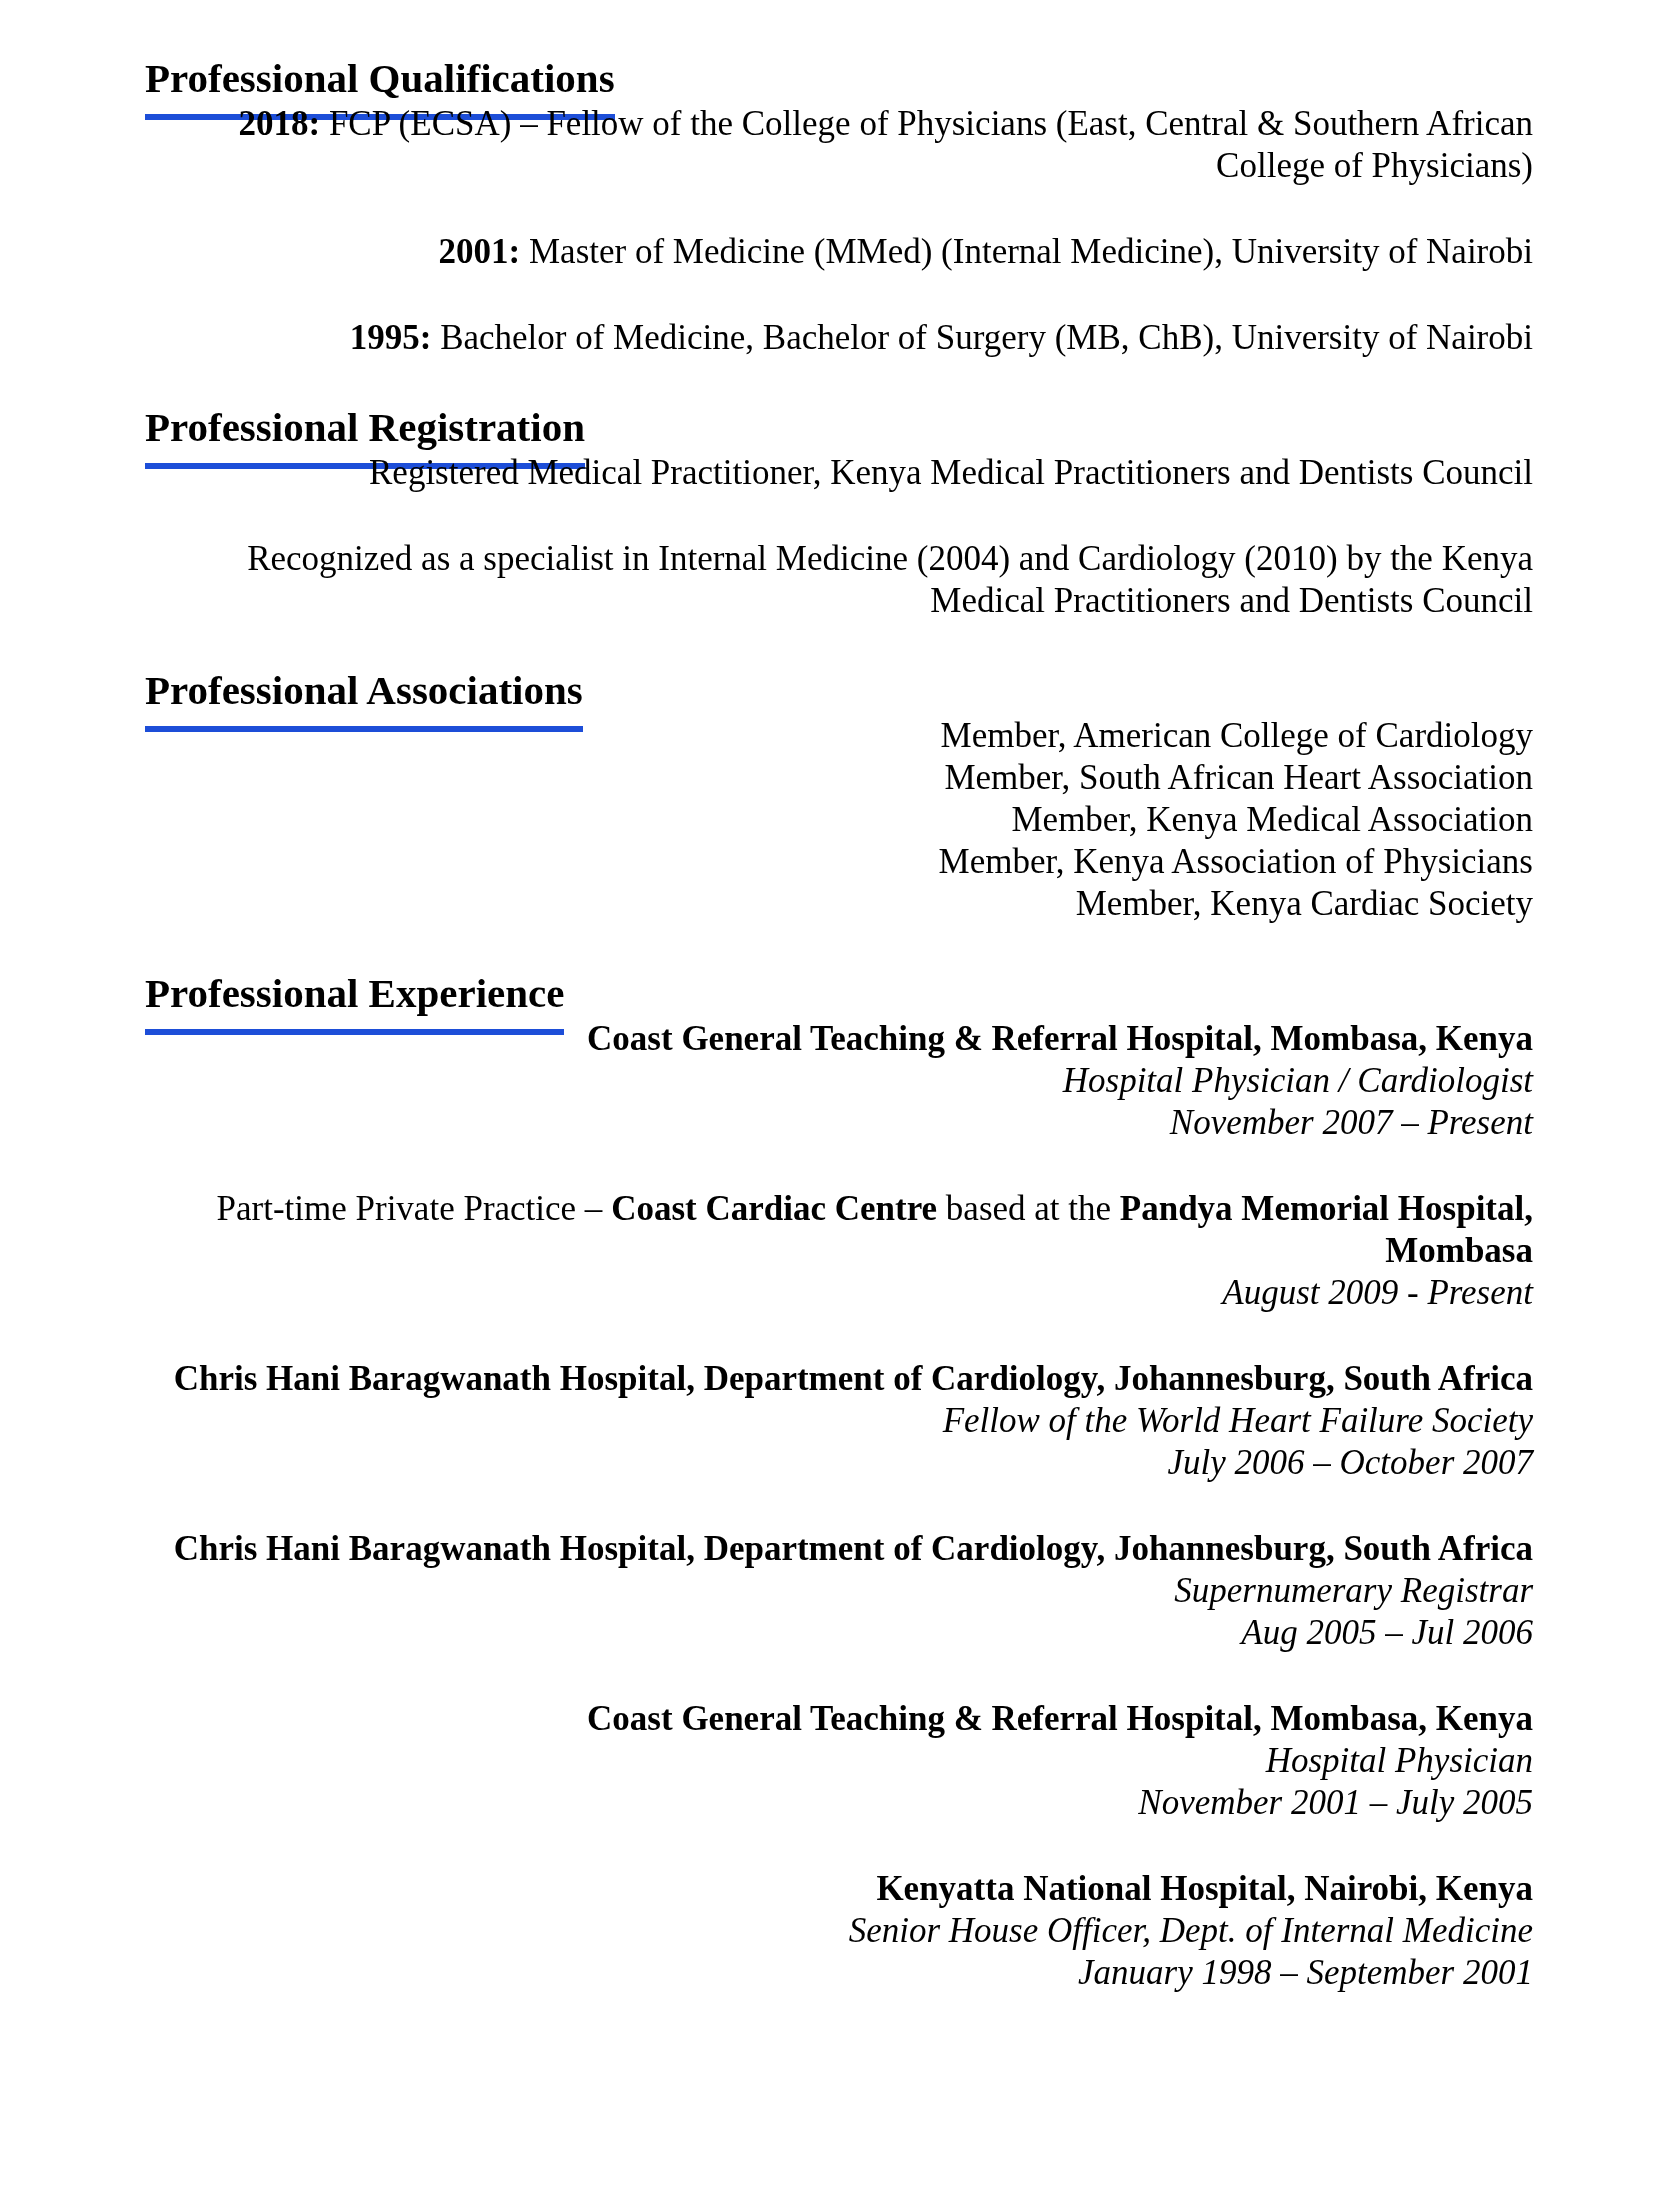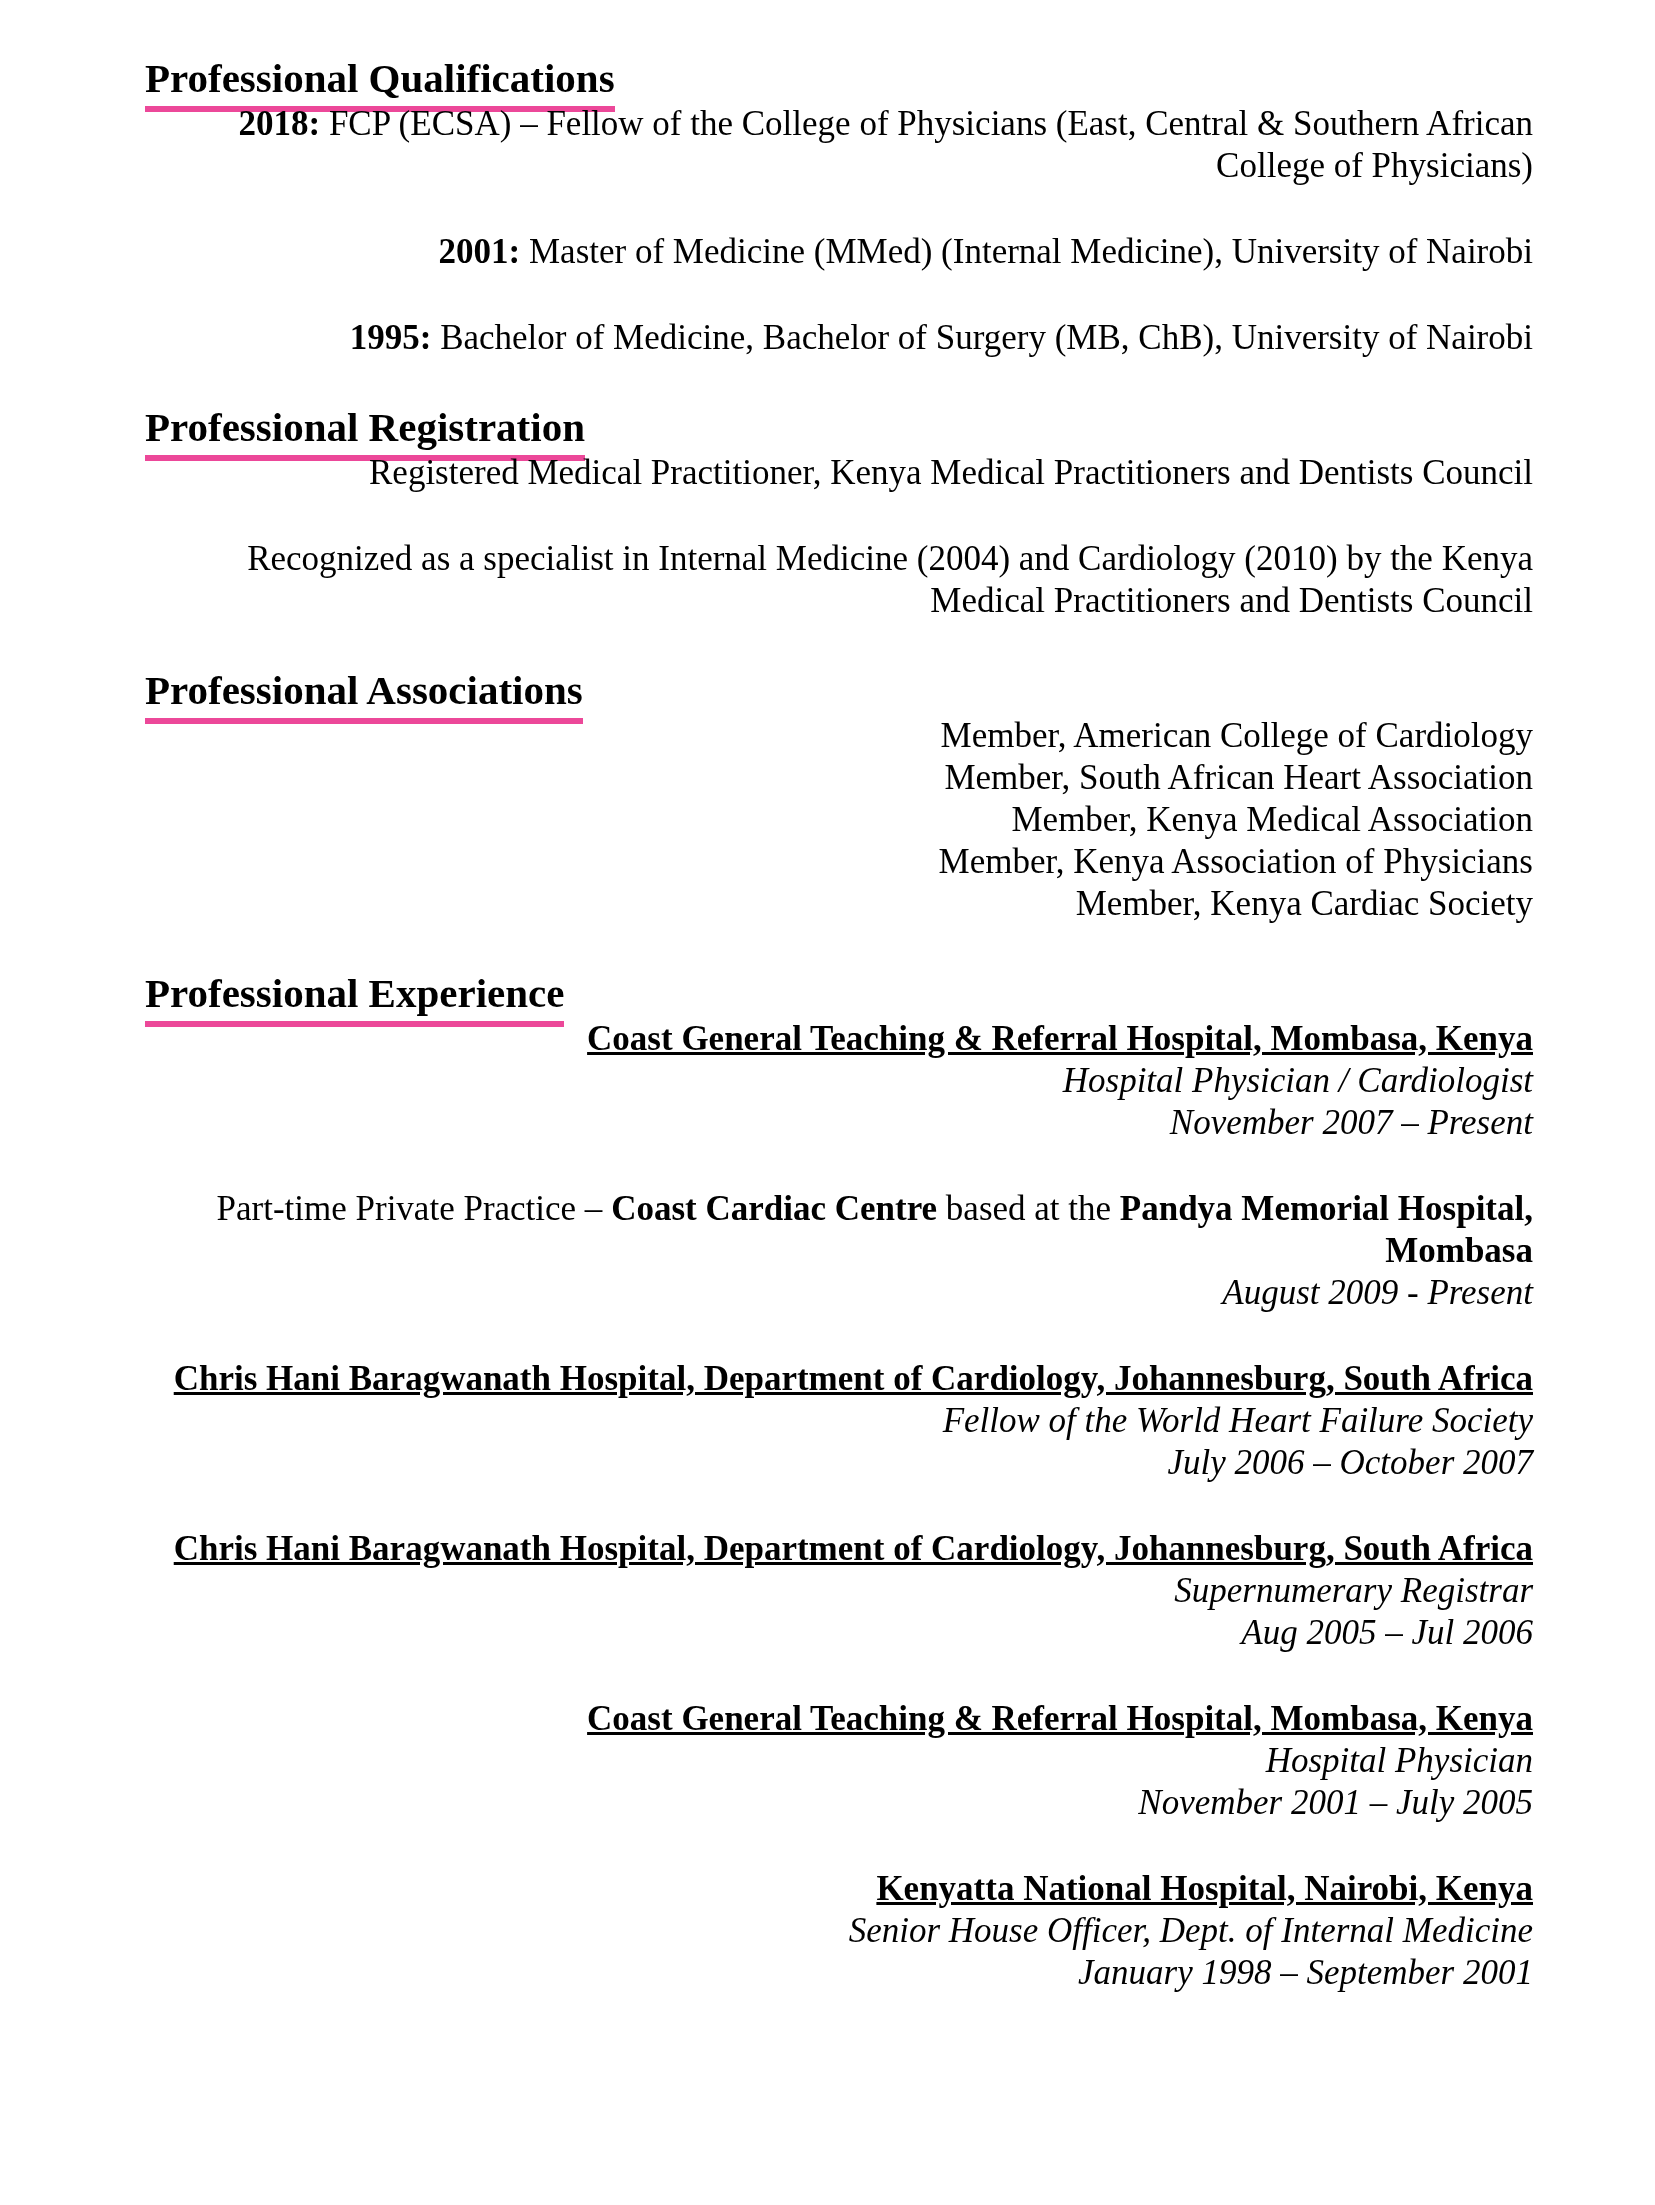--- a/index.html
+++ b/index.html
@@ -23,26 +23,26 @@
     line-height: 42px;
     color: #000000;
   }
   h2 {
     margin: 0;
     font-size: 41px;
     line-height: 49px;
     font-weight: 700;
   }
   h2 .hu {
-    border-bottom: 6px solid #ec4899;
-    padding-bottom: 5px;
+    border-bottom: 6px solid #1d4ed8;
+    padding-bottom: 13px;
   }
   p, .line { margin: 0; text-align: right; }
   .gap { height: 44px; }
-  .employer { font-weight: 700; text-decoration: underline; }
+  .employer { font-weight: 700; }
   .role, .dates { font-style: italic; }
   strong { font-weight: 700; }
 </style>
 </head>
 <body>
 
 <div class="page">
   <div class="content">
 
     <section>

